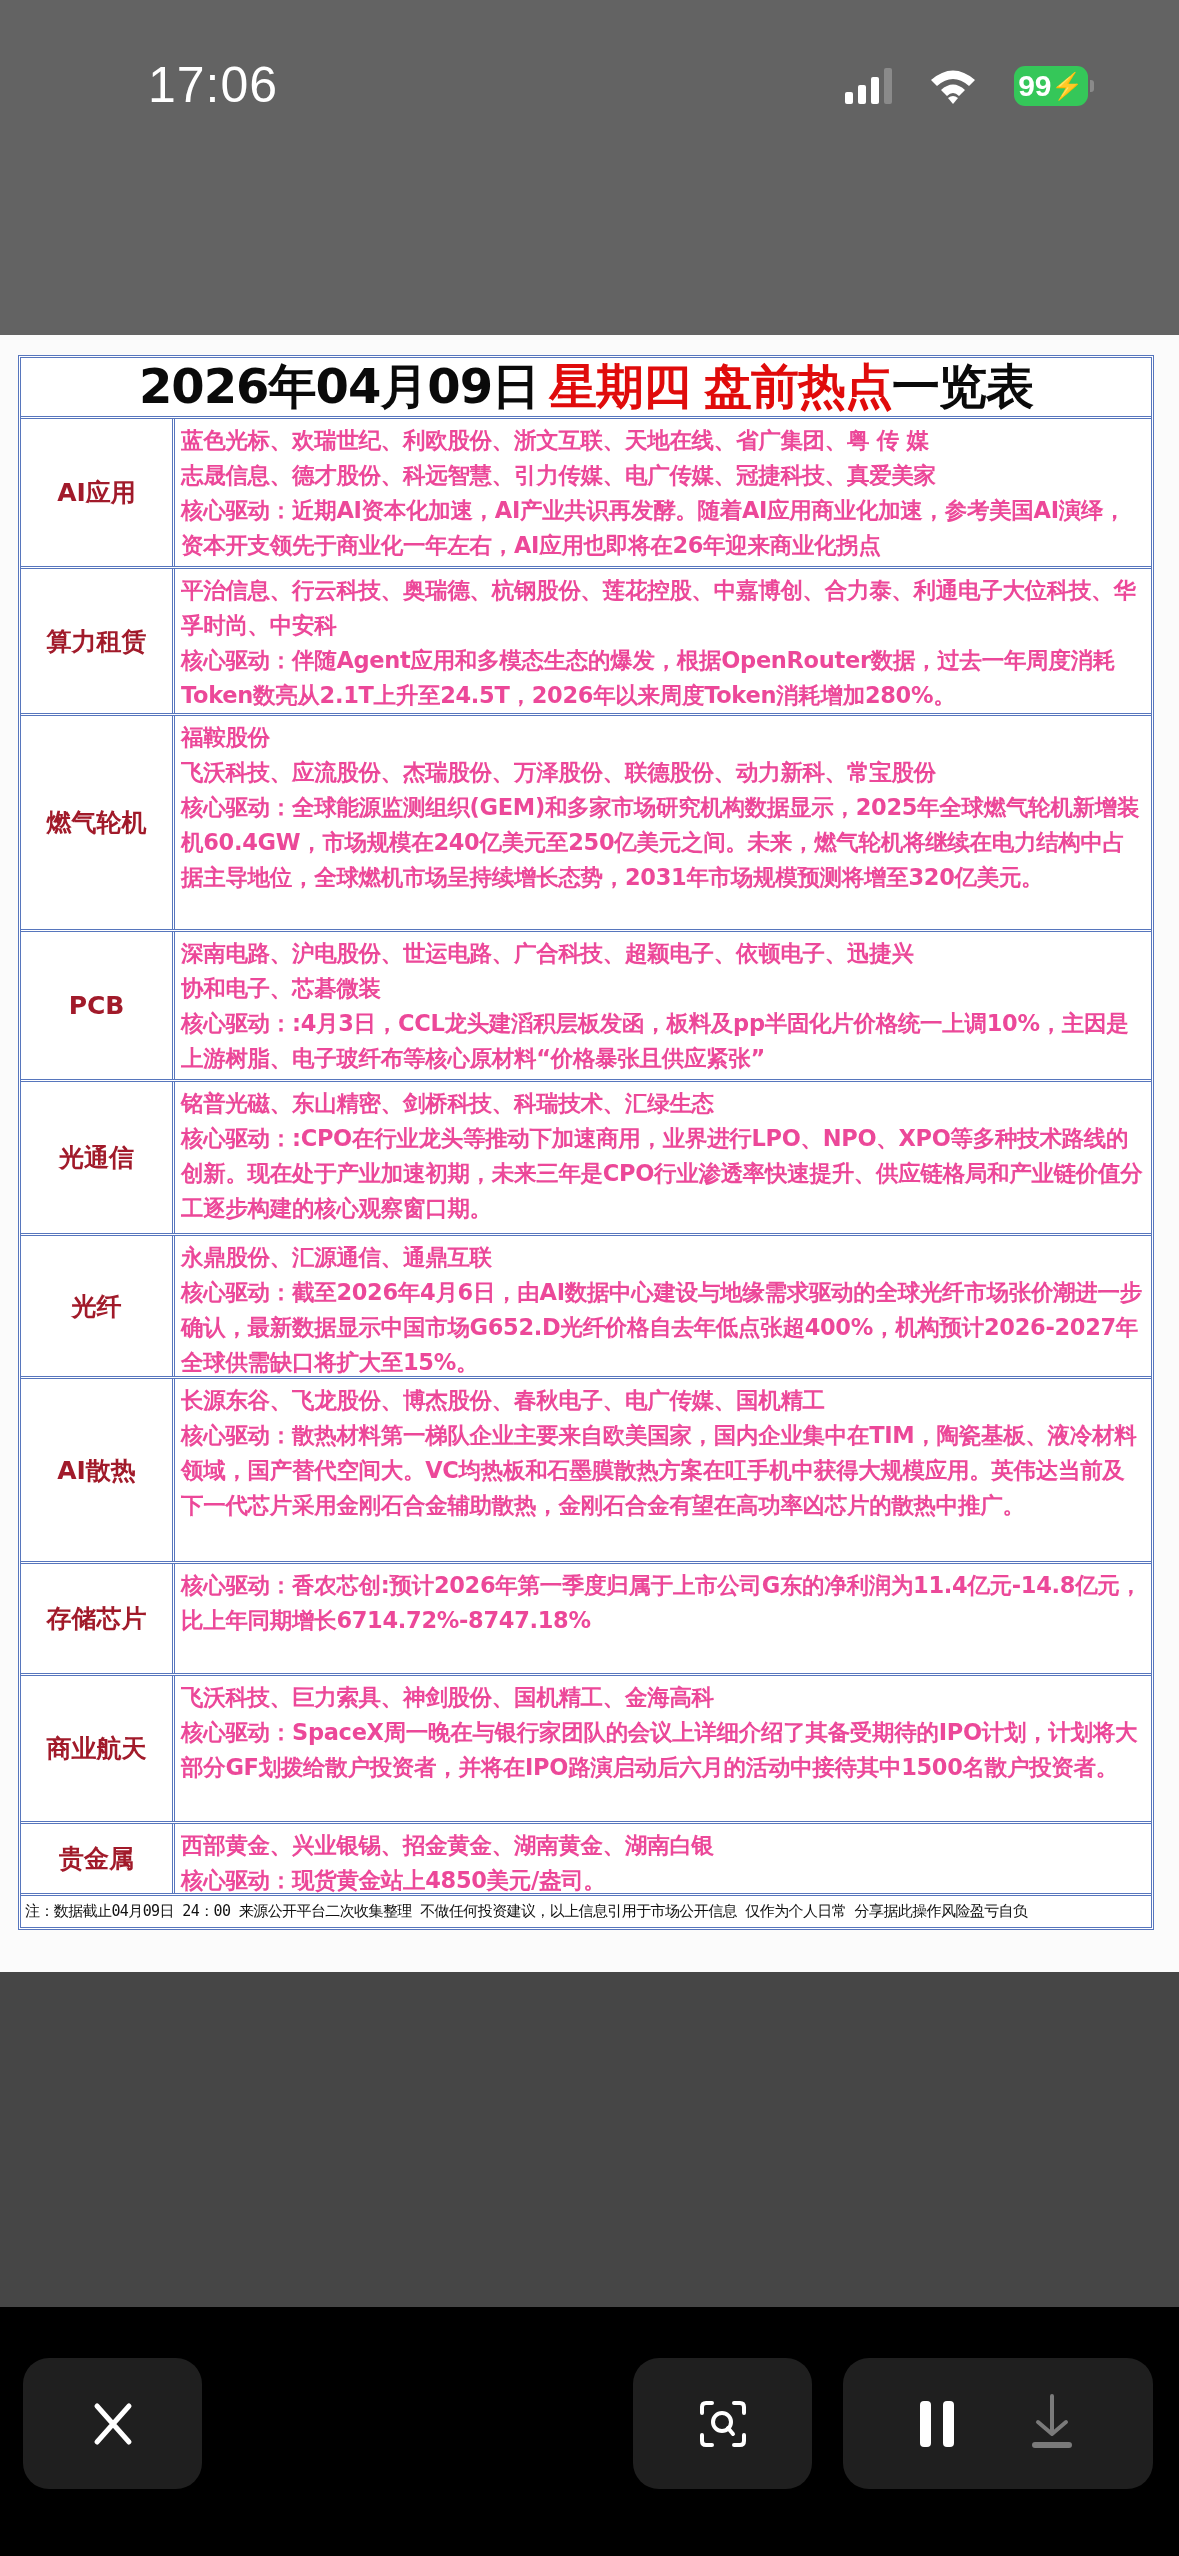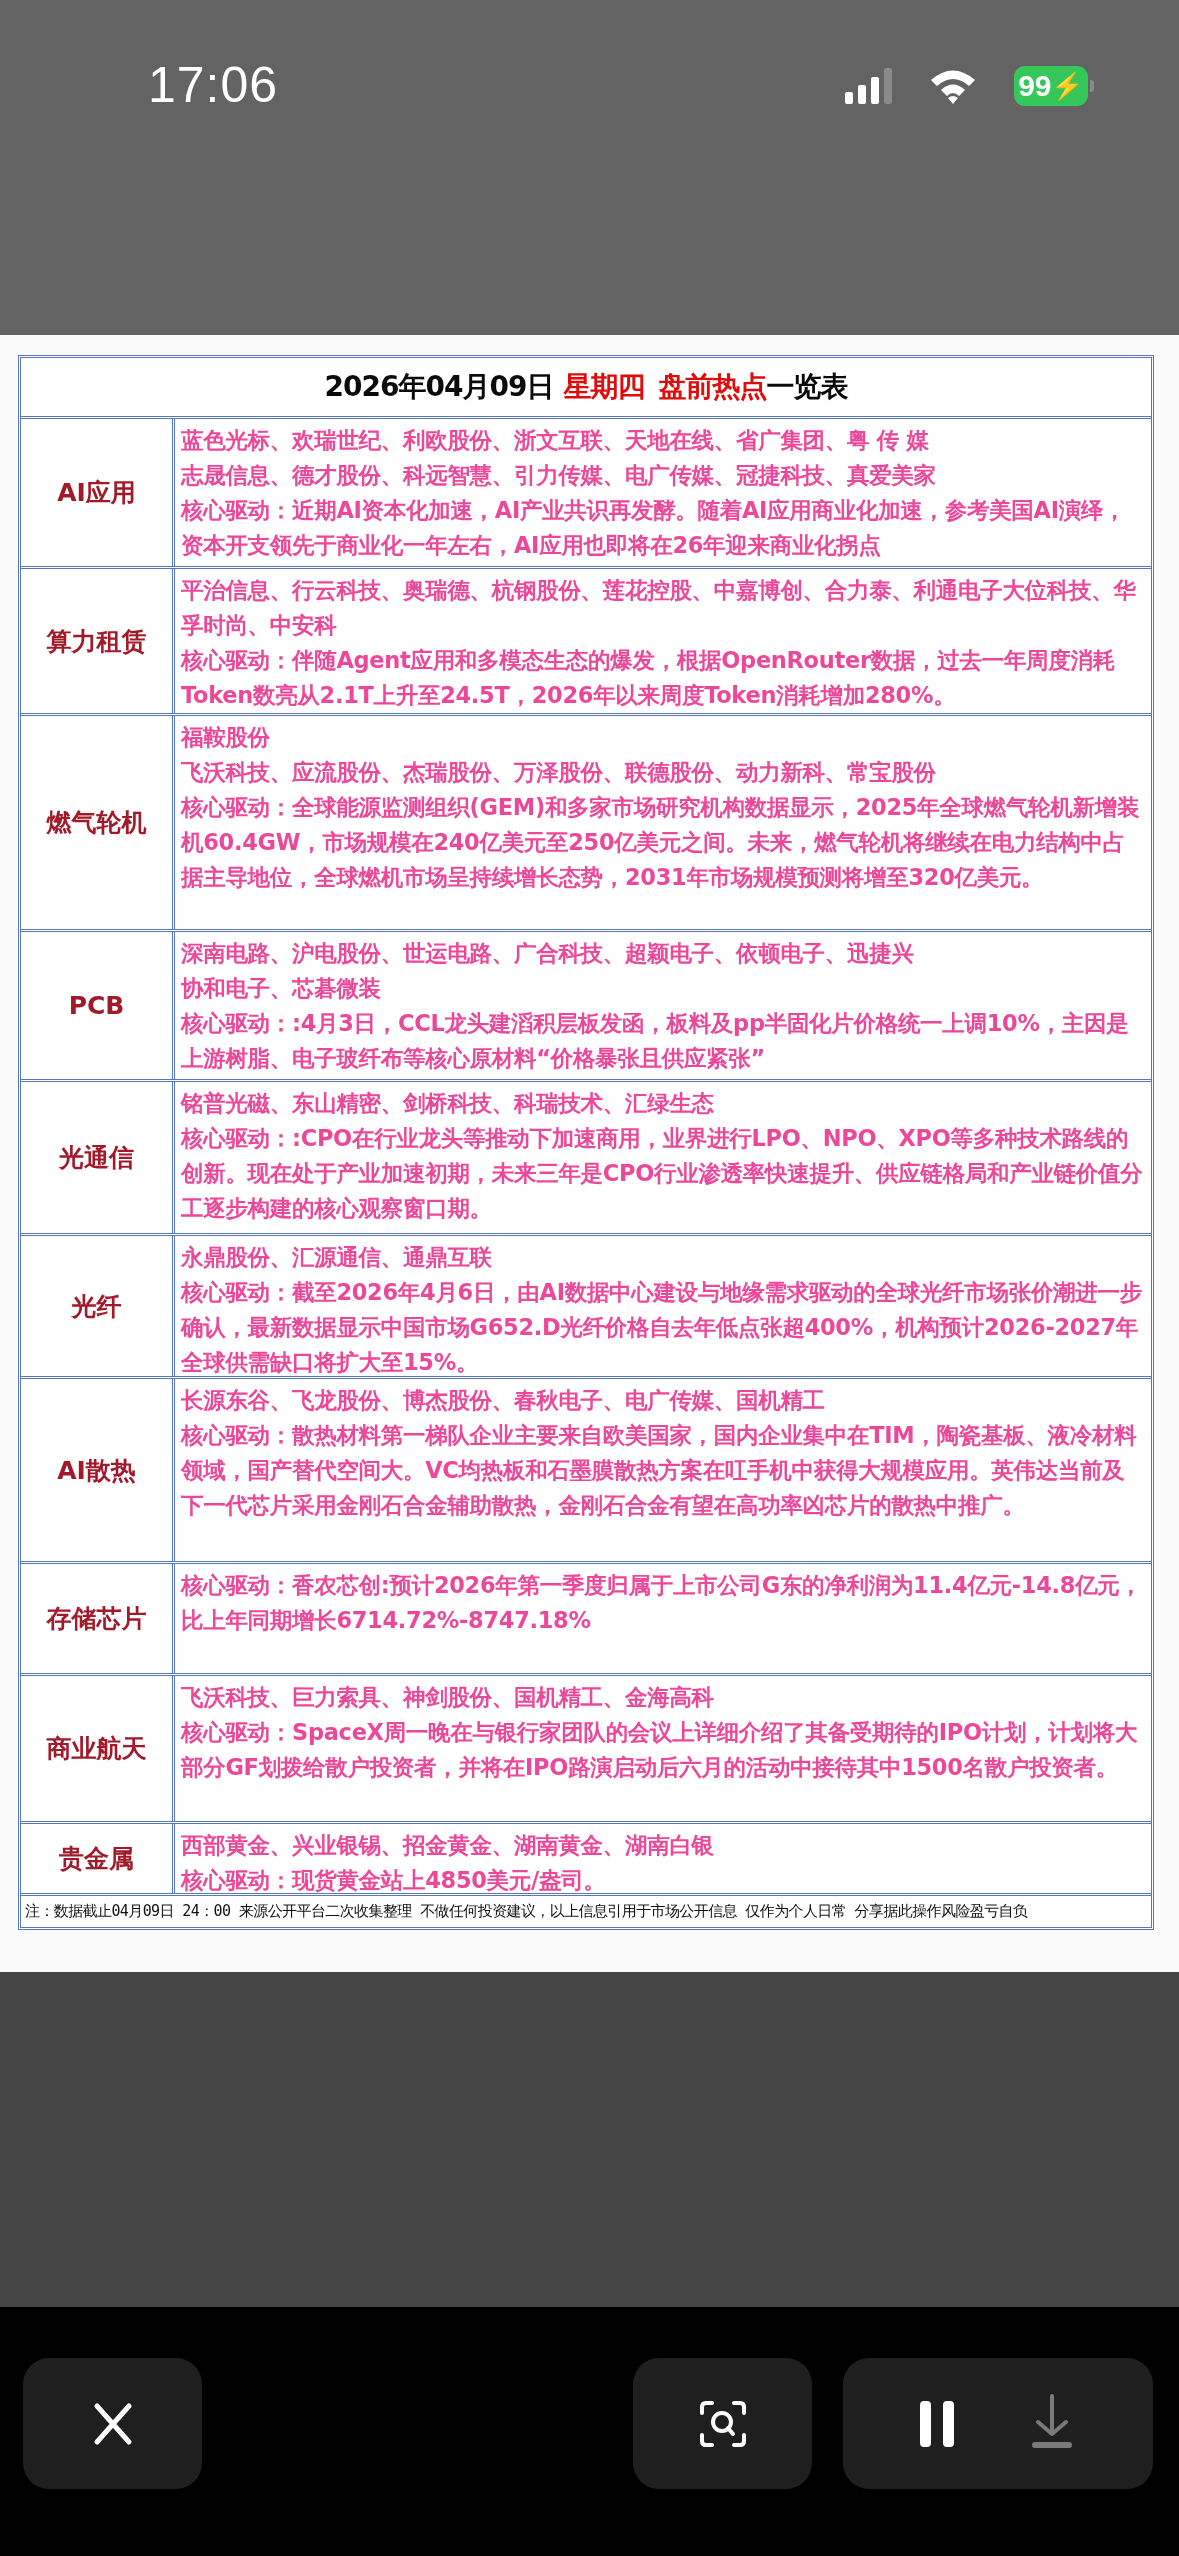--- a/index.html
+++ b/index.html
@@ -11,21 +11,21 @@
   .status-icons { position:absolute; left:845px; top:66px; height:40px; display:flex; align-items:center; gap:36px; }
   .signal { display:flex; align-items:flex-end; gap:5px; height:36px; }
   .signal span { width:8px; background:#fff; border-radius:2px; display:block; }
   .signal span.dim { background:#8a8a8a; }
   .battery { display:flex; align-items:center; }
   .battery-body { width:74px; height:40px; background:#35c759; border-radius:11px; color:#fff; font-family:"Liberation Sans", sans-serif; font-weight:bold; font-size:30px; display:flex; align-items:center; justify-content:center; }
   .battery-cap { width:4px; height:12px; background:#8a8a8a; border-radius:0 3px 3px 0; margin-left:2px; }
 
   .image-area { position:absolute; left:0; top:335px; width:1179px; height:1637px; background:#fbfbfb; }
   .sheet { position:absolute; left:18px; top:20px; width:1136px; border:3px double #5776bd; background:#fff; }
-  .title-row { height:61px; border-bottom:3px double #5776bd; display:flex; align-items:center; justify-content:center; font-weight:bold; font-size:28px; font-family:"DejaVu Sans", sans-serif; letter-spacing:-1px; }
+  .title-row { height:61px; border-bottom:3px double #5776bd; display:flex; align-items:center; justify-content:center; font-weight:bold; font-size:48px; font-family:"DejaVu Sans", sans-serif; letter-spacing:-1px; }
   .title-row .black { color:#0a0a0a; }
   .title-row .red { color:#e00b0b; }
   .row { display:flex; border-bottom:3px double #5776bd; }
   .row:last-of-type { }
   .cat { width:154px; flex:0 0 154px; border-right:3px double #5776bd; display:flex; align-items:center; justify-content:center; color:#a11a2a; font-weight:bold; font-size:25px; text-align:center; }
   .content { flex:1; padding:4px 6px 4px 6px; font-weight:bold; font-size:22.5px; line-height:35px; letter-spacing:-0.3px; }
   .stocks { color:#ec4899; }
   .driver { color:#ec4899; }
   .note-row { padding:3px 4px; font-size:15px; line-height:25px; color:#111; font-family:"DejaVu Sans Mono", monospace; letter-spacing:-0.6px; }
 

